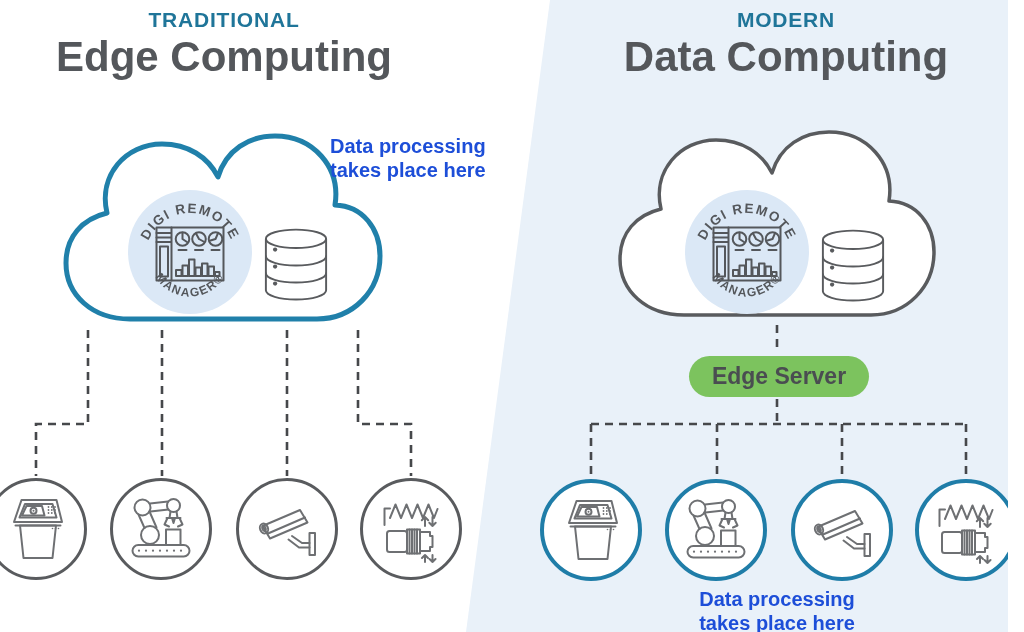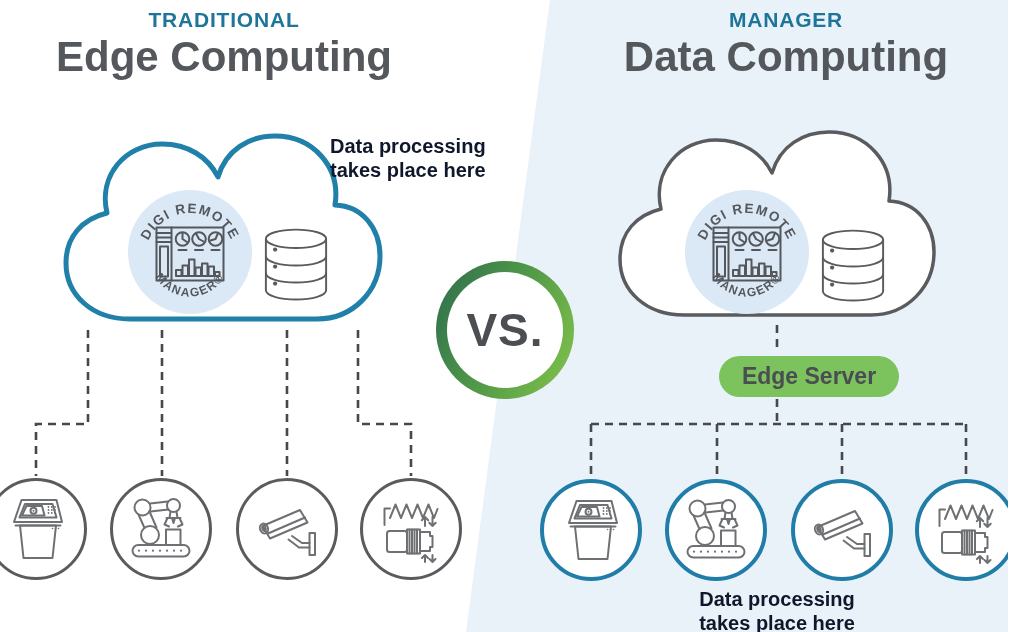--- a/index.html
+++ b/index.html
@@ -9,21 +9,21 @@
   
   .right-bg{position:absolute;inset:0;background:#e9f1f9;
     clip-path:polygon(550px 0,1024px 0,1024px 632px,466px 632px);}
 
   .header{position:absolute;text-align:center;}
   .header-left{left:0;top:8px;width:448px;}
   .header-right{left:566px;top:8px;width:440px;}
   .eyebrow{font-size:21px;font-weight:700;letter-spacing:.8px;color:#1f7599;}
   .title{font-size:42px;font-weight:700;color:#54575b;line-height:1.08;margin-top:2px;}
 
-  .annotation{position:absolute;font-size:20px;font-weight:700;color:#0f172a;line-height:1.2;}
+  .annotation{position:absolute;font-size:20px;font-weight:700;color:#1d4ed8;line-height:1.2;}
   .annotation-left{left:330px;top:134px;text-align:left;}
   .annotation-right{left:632px;top:587px;width:290px;text-align:center;}
 
   .cloud{position:absolute;}
   .cloud-left{left:50px;top:129px;width:344px;height:198px;}
   .cloud-right{left:604px;top:125px;width:344px;height:198px;}
   .cloud-left path{stroke:#2080aa;stroke-width:5;}
   .cloud-right path{stroke:#595b5e;stroke-width:3.5;}
   .cloud path{fill:#ffffff;stroke-linejoin:round;}
 
@@ -36,21 +36,21 @@
   .db-l{left:262px;top:226px;}
   .db-r{left:819px;top:227px;}
 
   .vs-badge{position:absolute;left:436px;top:261px;width:138px;height:138px;border-radius:50%;
     border:11px solid transparent;box-sizing:border-box;
     background:linear-gradient(#fff,#fff) padding-box,
                linear-gradient(115deg,#2e6b4f 0%,#4e9648 45%,#84c54b 100%) border-box;
     display:flex;align-items:center;justify-content:center;}
   .vs-label{font-size:46px;font-weight:800;color:#4b4e52;letter-spacing:1px;}
 
-  .edge-pill{position:absolute;left:719px;top:356px;width:180px;height:41px;border-radius:21px;
+  .edge-pill{position:absolute;left:689px;top:356px;width:180px;height:41px;border-radius:21px;
     background:#7cc35e;display:flex;align-items:center;justify-content:center;text-align:center;}
   .edge-pill span{font-size:23px;font-weight:700;color:#4a4d51;}
 
   .connectors{position:absolute;left:0;top:0;width:1024px;height:632px;pointer-events:none;}
   .connectors path{stroke:#46484b;stroke-width:2.6;fill:none;stroke-dasharray:8 6;}
 
   .circle{position:absolute;width:102px;height:102px;border-radius:50%;background:#fff;
     box-sizing:border-box;display:flex;align-items:center;justify-content:center;}
   .left-circle{border:3px solid #595b5e;}
   .right-circle{border:4px solid #1f7da8;}
@@ -176,21 +176,21 @@
         </g>
       </symbol>
     </defs>
   </svg>
 
   <div class="header header-left">
     <div class="eyebrow">TRADITIONAL</div>
     <div class="title">Edge Computing</div>
   </div>
   <div class="header header-right">
-    <div class="eyebrow">MANAGER</div>
+    <div class="eyebrow">MODERN</div>
     <div class="title">Data Computing</div>
   </div>
 
   <svg class="connectors">
     <path d="M88 330 V424 H36 V476"></path>
     <path d="M162 330 V476"></path>
     <path d="M287 330 V476"></path>
     <path d="M358 330 V424 H411 V476"></path>
     <path d="M777 325 V353"></path>
     <path d="M777 399 V424"></path>
@@ -243,23 +243,20 @@
 
   <div class="annotation annotation-left">
     <div>Data processing</div>
     <div>takes place here</div>
   </div>
   <div class="annotation annotation-right">
     <div>Data processing</div>
     <div>takes place here</div>
   </div>
 
-  <div class="vs-badge">
-    <span class="vs-label">VS.</span>
-  </div>
 
   <div class="edge-pill">
     <span>Edge Server</span>
   </div>
 
   <div class="circle left-circle" style="left:-15px;top:478px">
     <svg class="dev-icon" viewBox="0 0 64 68">
         <use href="#sym-kiosk"></use>
       </svg>
   </div>

